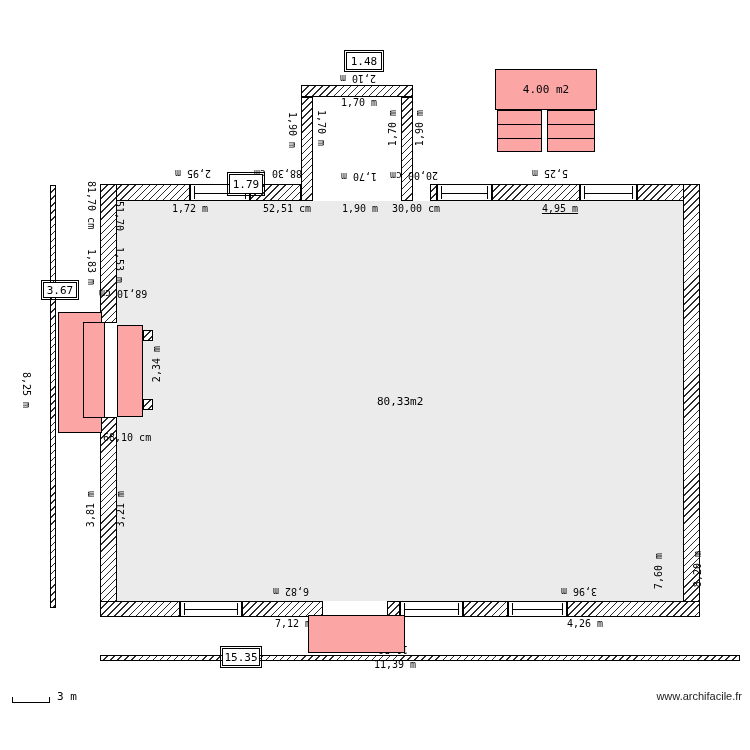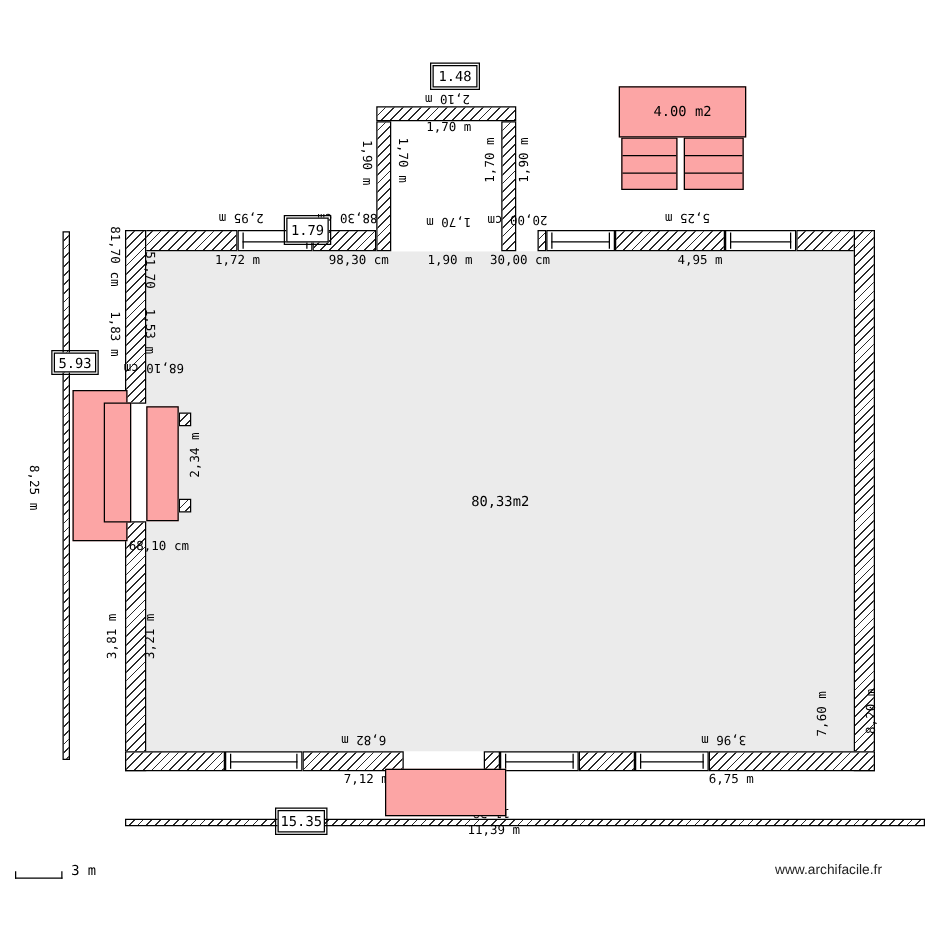--- a/index.html
+++ b/index.html
@@ -16,21 +16,21 @@
   .dim{position:absolute;font-size:10px;line-height:12px;color:#000;white-space:nowrap;}
   .c{text-align:center;}
   .r180{transform:rotate(180deg);}
   .vtd{writing-mode:vertical-rl;}
   .vbu{writing-mode:vertical-rl;transform:rotate(180deg);}
   .dimbox{position:absolute;box-sizing:border-box;background:#fff;border:1px solid #000;outline:1px solid #000;outline-offset:1px;
           font-size:11px;display:flex;align-items:center;justify-content:center;color:#000;}
   .hline{position:absolute;left:0;right:0;border-top:1px solid #000;}
   .stairlabel{display:flex;align-items:center;justify-content:center;font-size:11px;color:#000;}
   .scalebar{border-left:1px solid #000;border-right:1px solid #000;border-bottom:1px solid #000;}
-  .watermark{font-family:"Liberation Sans",sans-serif;font-size:11px;color:#222;text-align:left;}
+  .watermark{font-family:"Liberation Sans",sans-serif;font-size:11px;color:#222;text-align:right;}
 </style>
 </head>
 <body>
 
 <div id="canvas">
 
   <div class="abs interior" style="left:117px;top:201px;width:566px;height:400px;"></div>
 
   <div class="abs" style="left:313px;top:97px;width:88px;height:104px;background:#fff;"></div>
   <div class="abs hatch" style="left:301px;top:85px;width:112px;height:12px;"></div>
@@ -117,47 +117,47 @@
   <div class="dim vtd" style="left:315px;top:110px;">1,70 m</div>
   <div class="dim vbu" style="left:387px;top:110px;">1,70 m</div>
   <div class="dim vbu" style="left:414px;top:110px;">1,90 m</div>
   <div class="dim c r180" style="left:337px;top:170px;width:44px;">1,70 m</div>
 
   <div class="dim c r180" style="left:163px;top:167px;width:60px;">2,95 m</div>
   <div class="dim c r180" style="left:246px;top:167px;width:64px;">88,30 cm</div>
   <div class="dim c r180" style="left:385px;top:169px;width:58px;">20,00 cm</div>
   <div class="dim c r180" style="left:522px;top:167px;width:56px;">5,25 m</div>
   <div class="dim c" style="left:160px;top:203px;width:60px;">1,72 m</div>
-  <div class="dim c" style="left:253px;top:203px;width:68px;">98,30 cm</div>
+  <div class="dim c" style="left:253px;top:203px;width:68px;">52,51 cm</div>
   <div class="dim c" style="left:336px;top:203px;width:48px;">1,90 m</div>
   <div class="dim c" style="left:386px;top:203px;width:60px;">30,00 cm</div>
-  <div class="dim c" style="left:532px;top:203px;width:56px;">4,95 m</div>
+  <div class="dim c" style="left:532px;top:203px;width:56px;text-decoration:underline;">4,95 m</div>
 
   <div class="dim vtd" style="left:85px;top:181px;">81,70 cm</div>
   <div class="dim vtd" style="left:85px;top:249px;">1,83 m</div>
   <div class="dim vtd" style="left:113px;top:201px;">51,70</div>
   <div class="dim vtd" style="left:113px;top:247px;">1,53 m</div>
   <div class="dim r180" style="left:99px;top:287px;">68,10 cm</div>
   <div class="dim" style="left:103px;top:432px;">68,10 cm</div>
   <div class="dim vbu" style="left:151px;top:346px;">2,34 m</div>
   <div class="dim vbu" style="left:115px;top:491px;">3,21 m</div>
   <div class="dim vbu" style="left:85px;top:491px;">3,81 m</div>
   <div class="dim vtd" style="left:20px;top:372px;">8,25 m</div>
 
   <div class="dim vbu" style="left:653px;top:553px;">7,60 m</div>
   <div class="dim vbu" style="left:692px;top:551px;">8,20 m</div>
 
   <div class="dim c r180" style="left:264px;top:585px;width:54px;">6,82 m</div>
   <div class="dim c r180" style="left:552px;top:585px;width:54px;">3,96 m</div>
   <div class="dim c" style="left:266px;top:618px;width:54px;">7,12 m</div>
-  <div class="dim c" style="left:558px;top:618px;width:54px;">6,75 m</div>
+  <div class="dim c" style="left:558px;top:618px;width:54px;">4,26 m</div>
   <div class="dim c" style="left:364px;top:659px;width:62px;">11,39 m</div>
 
   <div class="dimbox" style="left:346px;top:52px;width:36px;height:18px;">1.48</div>
   <div class="dimbox" style="left:229px;top:130px;width:34px;height:20px;margin-top:44px;">1.79</div>
-  <div class="dimbox" style="left:43px;top:282px;width:34px;height:16px;">5.93</div>
+  <div class="dimbox" style="left:43px;top:282px;width:34px;height:16px;">3.67</div>
   <div class="dimbox" style="left:222px;top:648px;width:38px;height:18px;z-index:6;">15.35</div>
 
   <div class="abs scalebar" style="left:12px;top:697px;width:38px;height:6px;"></div>
   <div class="dim" style="left:57px;top:691px;font-size:11px;">3 m</div>
   <div class="abs watermark" style="left:620px;top:690px;width:122px;">www.archifacile.fr</div>
 
 </div>
 
 </body></html>

